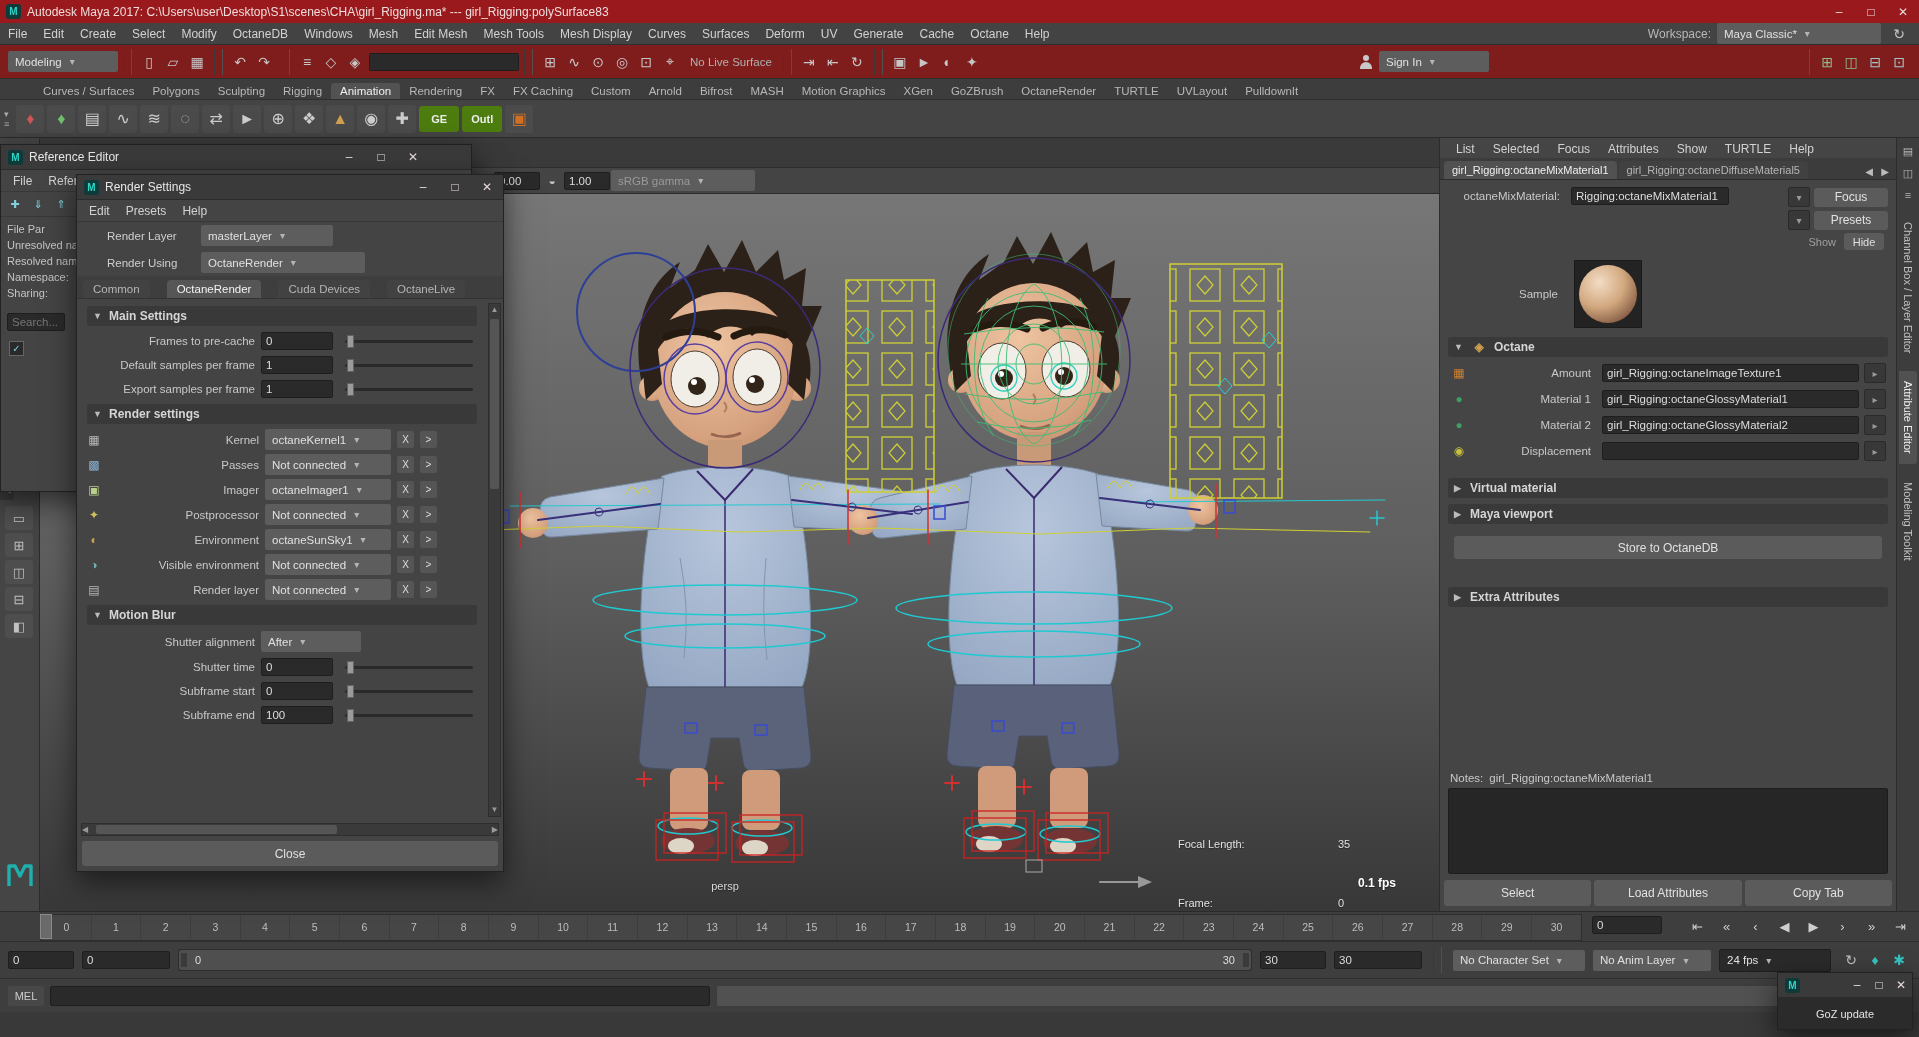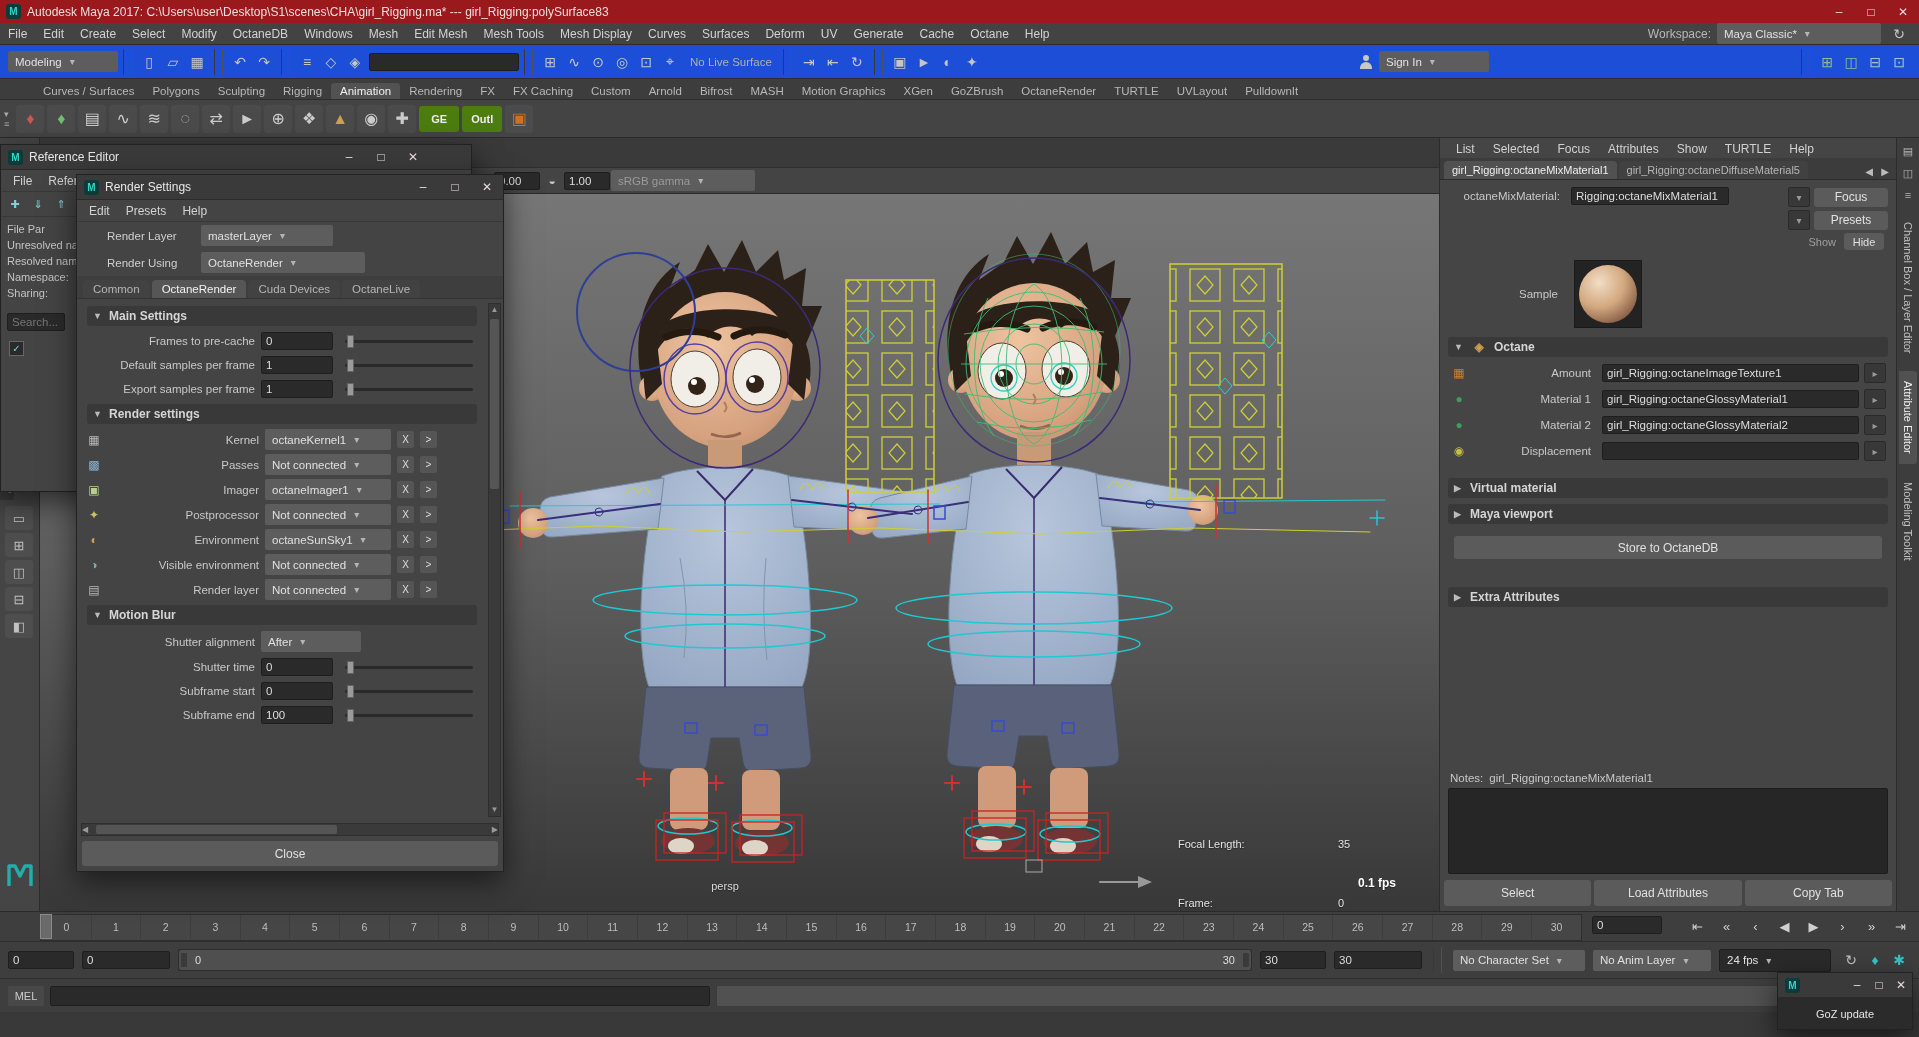--- a/index.html
+++ b/index.html
@@ -9,21 +9,21 @@
   #titlebar{position:absolute;left:0;top:0;width:100%;height:23px;background:#9a191c;display:flex;align-items:center;padding:0 0 0 6px;box-sizing:border-box;}
   #titlebar .ttl{color:#f0dcdc;font-size:12px;margin-left:6px;white-space:nowrap;}
   .wbtns{margin-left:auto;display:flex;height:100%;}
   .wbtn{width:32px;height:100%;display:flex;align-items:center;justify-content:center;color:#e8dada;font-size:12px;}
   .mico{display:inline-flex;align-items:center;justify-content:center;width:15px;height:15px;background:#0e3a3a;border-radius:3px;color:#2fd6c8;font-weight:bold;font-size:10px;}
   
   #menubar{position:absolute;left:0;top:23px;width:100%;height:22px;background:#434343;border-bottom:1px solid #2e2e2e;display:flex;align-items:center;box-sizing:border-box;}
   .menu-item{padding:0 8px;color:#d2d2d2;font-size:12px;cursor:default;white-space:nowrap;}
   #menubar .ws{margin-left:auto;display:flex;align-items:center;gap:6px;padding-right:8px;}
   
-  #statusline{position:absolute;left:0;top:45px;width:100%;height:34px;background:#1d4ed8;border-bottom:1px solid #2e2e2e;display:flex;align-items:center;padding:0 8px;box-sizing:border-box;gap:2px;}
+  #statusline{position:absolute;left:0;top:45px;width:100%;height:34px;background:#7f1d1d;border-bottom:1px solid #2e2e2e;display:flex;align-items:center;padding:0 8px;box-sizing:border-box;gap:2px;}
   .dd{background:#5d5d5d;border-radius:2px;height:21px;display:inline-flex;align-items:center;padding:0 7px;color:#e0e0e0;font-size:11.5px;white-space:nowrap;}
   .dd::after{content:"▾";margin-left:8px;color:#b5b5b5;font-size:10px;}
   .dd.dark{background:#2a2a2a;border:1px solid #1e1e1e;}
   .tbi{width:24px;height:23px;display:inline-flex;align-items:center;justify-content:center;color:#c6c6c6;font-size:14px;border-radius:2px;}
   .tbsep{width:7px;height:26px;border-left:1px solid #383838;border-right:1px solid #515151;margin:0 3px;}
   .tf{background:#2a2a2a;border:1px solid #1e1e1e;border-radius:2px;color:#ddd;font-size:11.5px;height:18px;padding:0 4px;box-sizing:border-box;font-family:"Liberation Sans",sans-serif;}
   .person{width:14px;height:14px;position:relative;display:inline-block;}
   .person::before{content:"";position:absolute;left:4px;top:0;width:6px;height:6px;border-radius:50%;background:#c8c8c8;}
   .person::after{content:"";position:absolute;left:1px;top:7px;width:12px;height:7px;border-radius:6px 6px 0 0;background:#c8c8c8;}
   
@@ -91,21 +91,21 @@
   #cmd-label{width:36px;height:20px;background:#484848;border-radius:2px;display:flex;align-items:center;justify-content:center;font-size:11px;color:#ccc;}
   
   .win{position:absolute;background:#444;border:1px solid #222;box-shadow:0 10px 28px rgba(0,0,0,.55);}
   .wtitle{height:24px;background:#3a3a3a;display:flex;align-items:center;gap:6px;padding:0 0 0 7px;border-bottom:1px solid #2b2b2b;}
   .wtitle .t{font-size:12px;color:#e6e6e6;white-space:nowrap;}
   .wmenu{display:flex;height:21px;align-items:center;padding-left:4px;border-bottom:1px solid #383838;}
   #ref-editor{left:0;top:144px;width:470px;height:346px;z-index:40;}
   #render-settings{left:76px;top:174px;width:426px;height:696px;z-index:50;display:flex;flex-direction:column;}
   .rs-formrow{display:flex;align-items:center;padding:3px 6px 3px 30px;gap:8px;}
   .rs-formrow .lb{font-size:11.5px;color:#cfcfcf;width:86px;}
-  #rs-tabs{display:flex;align-items:center;padding:4px 20px 0 6px;gap:2px;border-bottom:1px solid #333;background:#3e3e3e;}
+  #rs-tabs{display:flex;align-items:center;padding:4px 20px 0 6px;gap:17px;border-bottom:1px solid #333;background:#3e3e3e;}
   .rs-tab{padding:3px 10px;font-size:11.5px;color:#b5b5b5;background:#424242;border-radius:4px 4px 0 0;}
   .rs-tab.active{background:#565656;color:#f2f2f2;}
   #rs-banner{height:58px;margin:0;position:relative;background:linear-gradient(90deg,#0b0f11 0%,#12222b 48%,#472a4e 60%,#8a4068 68%,#2e6f8d 78%,#96622e 88%,#47763b 100%);display:flex;align-items:center;padding-left:10px;gap:10px;}
   #rs-logo{width:40px;height:40px;border-radius:50%;background:radial-gradient(circle at 50% 50%,#fff 8%,#ffb53a 26%,#e05a2b 55%,#7a1f12 90%);box-shadow:0 0 8px rgba(255,170,60,.6);}
   #rs-banner .bt{color:#fff;font-size:17px;font-weight:bold;font-style:italic;text-shadow:0 1px 2px #000;}
   #rs-banner .bs{color:#bcd2dc;font-size:9px;}
   #otoy{position:absolute;right:8px;bottom:6px;border:1px solid #9aa;border-radius:9px;color:#dfe8ec;font-size:9.5px;padding:1px 8px;display:flex;align-items:center;gap:4px;background:rgba(0,0,0,.35);}
   #otoy i{width:8px;height:8px;border:1.5px solid #dfe8ec;border-radius:50%;display:inline-block;}
   #rs-content{flex:1;position:relative;padding:4px 18px 0 2px;overflow:hidden;}
   .num-row{display:flex;align-items:center;padding:3px 6px;gap:6px;}

